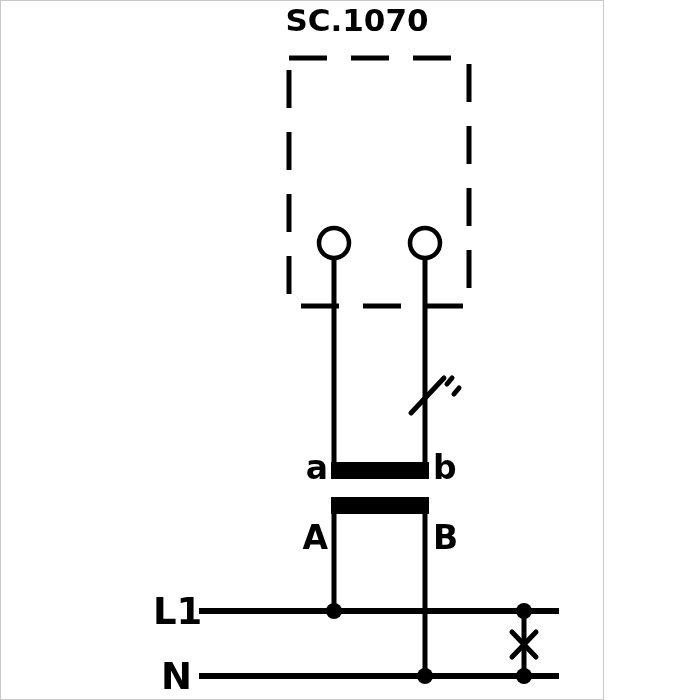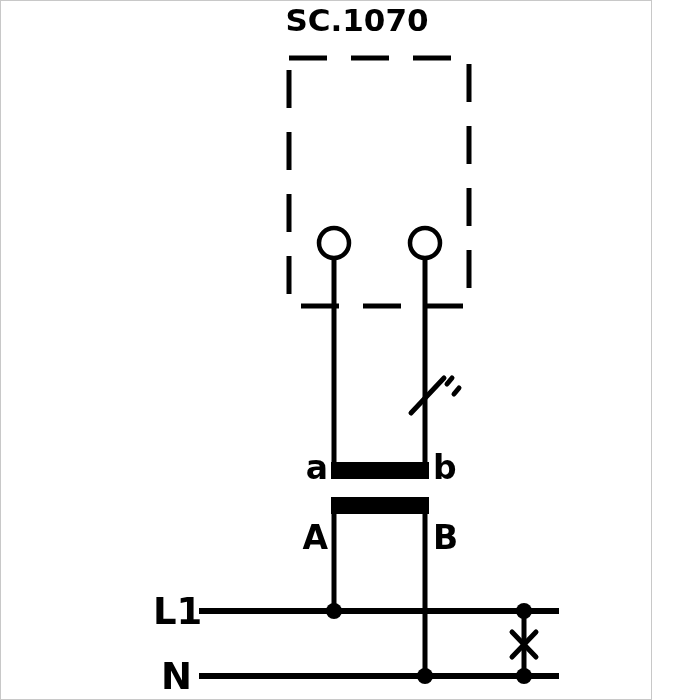--- a/index.html
+++ b/index.html
@@ -2,21 +2,21 @@
 <html><head>
 <meta charset="utf-8">
 <style>
   html, body {
     margin: 0;
     padding: 0;
     background: #ffffff;
   }
   .canvas {
     position: relative;
-    width: 652px;
+    width: 604px;
     height: 700px;
     box-sizing: border-box;
     background: #ffffff;
     border: 1px solid #c8c8c8;
     overflow: hidden;
     font-family: "DejaVu Sans", "Liberation Sans", sans-serif;
   }
   svg {
     display: block;
     width: 700px;

